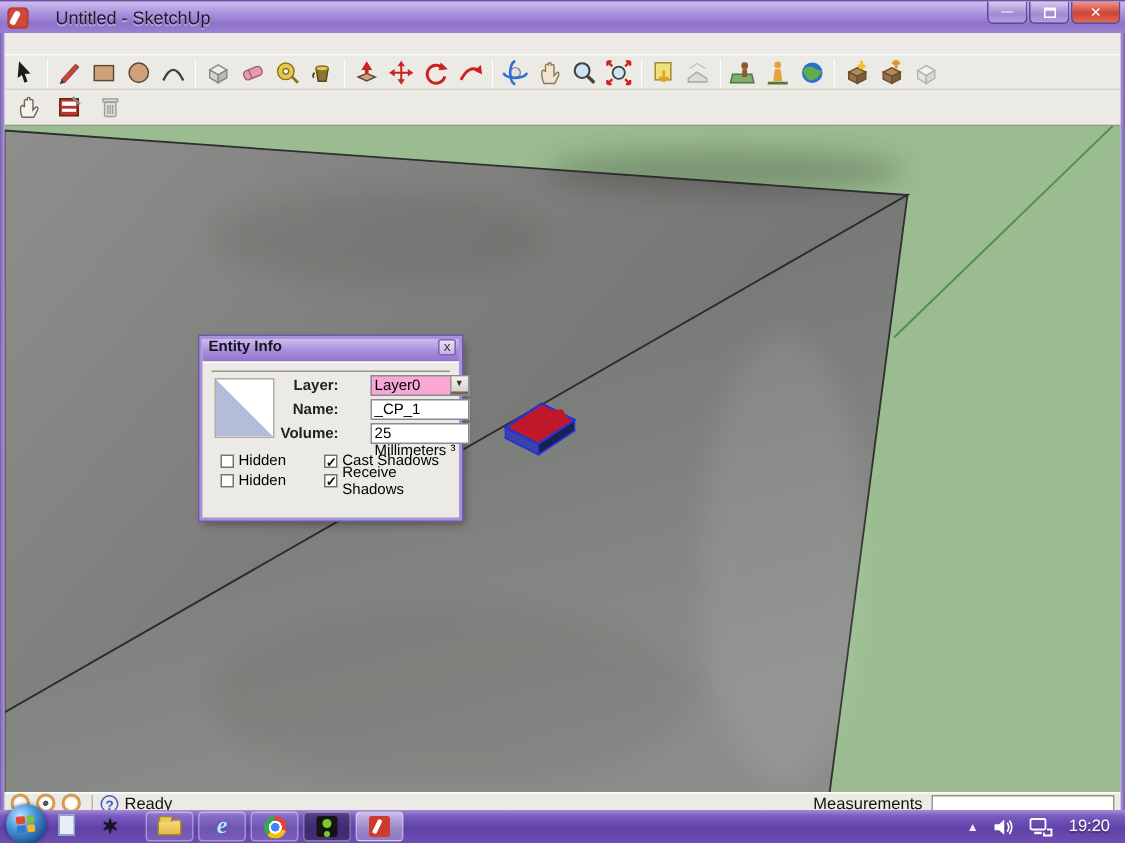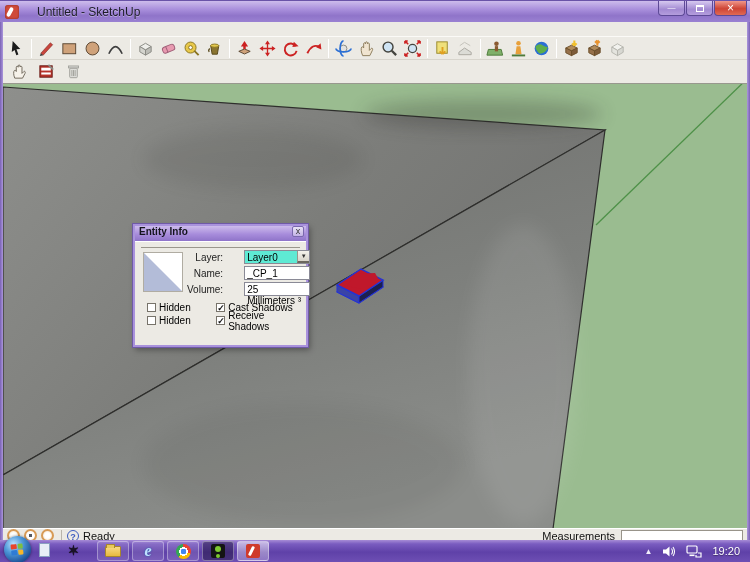--- a/index.html
+++ b/index.html
@@ -56,23 +56,23 @@
   .ei-hr { border:none; border-top:1px solid #9a968c; margin:2px 0 1px 0; }
   .rollup { width:12px; height:15px; position:relative; margin-right:2px; }
   .rollup .scr { width:11px; height:8px; background:#111; border:1px solid #000; }
   .rollup .scr::after { content:""; display:block; margin:1px; height:2px; background:#fff; }
   .rollup .arr { width:0; height:0; border-left:4px solid transparent; border-right:4px solid transparent; border-bottom:4px solid #111; margin:1px auto 0; }
   .ei-main { display:flex; margin-top:2px; }
   .thumb { width:40px; height:40px; background:#fff; border:1px solid #b0aca2; margin:2px 4px 0 2px; position:relative; flex:none; }
   .thumb svg { width:100%; height:100%; display:block; }
   .ei-fields { flex:1; }
   .ei-row { display:flex; align-items:center; justify-content:flex-end; margin-bottom:2px; height:14px; }
-  .ei-label { color:#222; margin-right:21px; }
+  .ei-label { color:#222; margin-right:21px;font-weight:bold; }
   .ei-input { width:66px; height:14px; background:#fff; border:1px solid #8a8a96; padding:1px 2px; font-size:10px; color:#000; line-height:11px; }
-  .combo { width:66px; height:14px; border:1px solid #8a8a96; background:#5eead4; display:flex; }
+  .combo { width:66px; height:14px; border:1px solid #8a8a96; background:#f9a8d4; display:flex; }
   .combo .val { flex:1; padding:1px 2px; font-size:10px; line-height:11px; }
   .combo .drop { width:12px; background:linear-gradient(180deg,#f4f2ec,#d8d4ca); border-left:1px solid #9a968c;
     font-size:6px; color:#333; display:flex; align-items:center; justify-content:center; border-bottom:2px solid #6b675f; }
   .ei-checks { display:flex; margin-top:4px; }
   .chk-col { display:flex; flex-direction:column; gap:2px; }
   .chk-col.c1 { width:76px; margin-left:6px; }
   .chk { display:flex; align-items:center; gap:3px; height:11px; }
   .box { width:9px; height:9px; background:#fff; border:1px solid #77736a; font-size:9px; line-height:8px; text-align:center; color:#111; font-weight:bold; }
 
   

